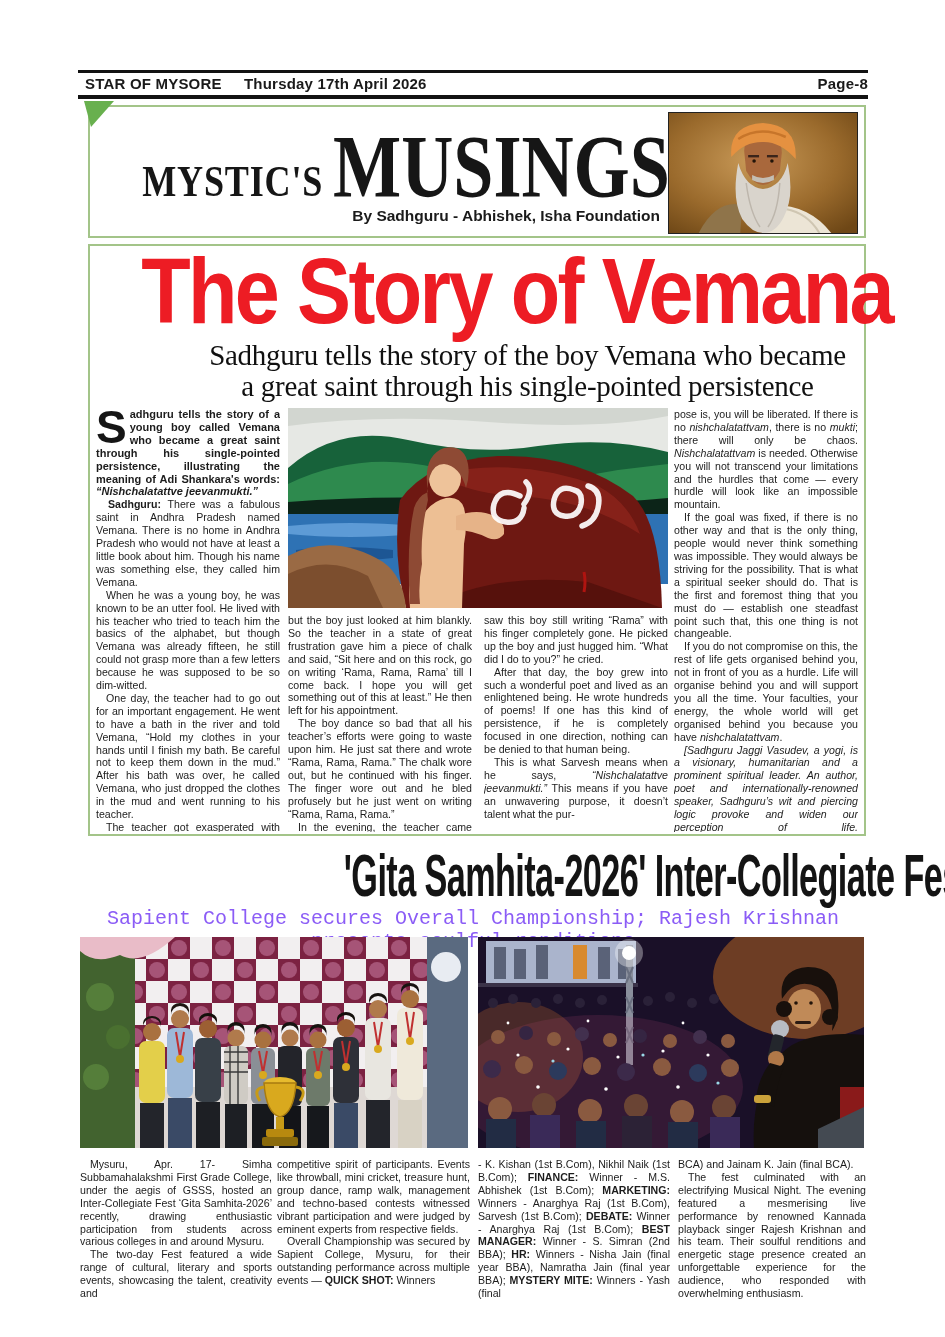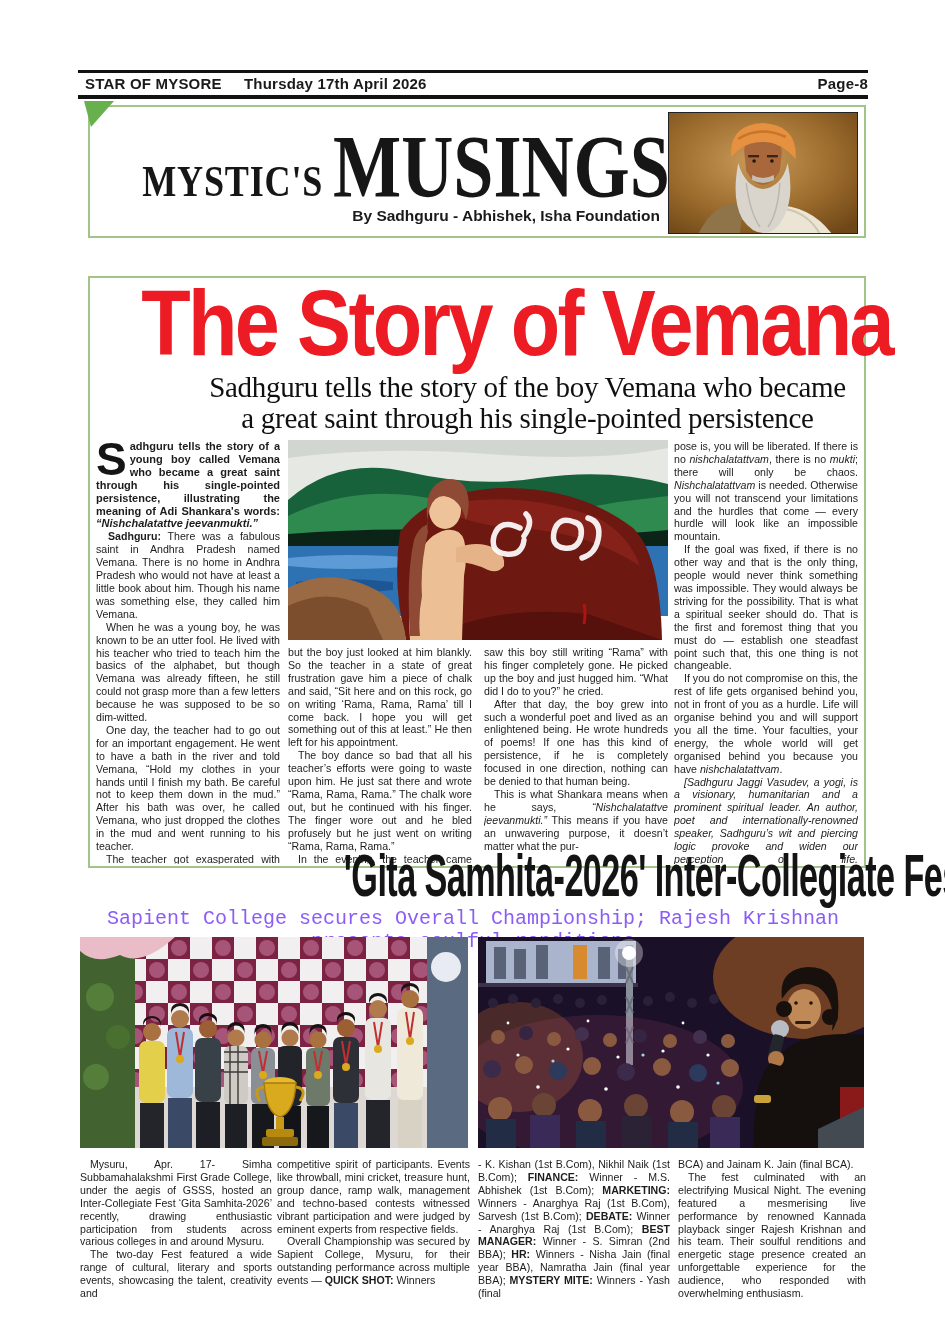--- a/index.html
+++ b/index.html
@@ -21,21 +21,21 @@
   .mm-title { position:absolute; left:0; top:14px; width:580px; text-align:center; white-space:nowrap;
               font-family:"Liberation Serif", serif; font-weight:bold; color:#161616;
               transform:scaleX(.82); transform-origin:center; line-height:92px; }
   .mm-small { font-size:44px; letter-spacing:1px; }
   .mm-large { font-size:88px; margin-left:12px; }
   .mm-byline { position:absolute; right:204px; top:100px; font-size:15.5px; font-weight:bold; }
   .sadhguru-photo { position:absolute; left:578px; top:5px; width:190px; height:122px; border:1px solid #222; overflow:hidden; }
   .sadhguru-photo svg { display:block; width:100%; height:100%; }
 
   
-  .article-box { position:absolute; left:88px; top:244px; width:778px; height:592px; border:2px solid #a3c489; background:#fff;margin-top:32px; }
+  .article-box { position:absolute; left:88px; top:244px; width:778px; height:592px; border:2px solid #a3c489; background:#fff; }
   .a1-headline { position:absolute; left:0; top:0; width:774px; text-align:center; }
   .a1-headline span { display:inline-block; white-space:nowrap; font-weight:bold; color:#ed1c24;
                       font-size:92px; line-height:90px; letter-spacing:-3px;
                       transform:scaleX(.88); transform-origin:center; }
   .a1-subhead { position:absolute; left:0; top:94px; width:875px; text-align:center;
                 font-family:"Liberation Serif", serif; font-size:29px; line-height:31px; color:#101010; letter-spacing:-.3px; }
 
   .col { position:absolute; overflow:hidden; font-size:10.6px; line-height:12.9px; text-align:justify; color:#1c1c1c; }
   .col p { text-indent:10px; }
   .col p.flush { text-indent:0; }
@@ -159,21 +159,21 @@
 
     <div class="col a1c2">
       <p class="flush"><span>but the boy just looked at him blankly. So the teacher in a state of great frustration gave him a piece of chalk and said, “Sit here and on this rock, go on writing ‘Rama, Rama, Rama’ till I come back. I hope you will get something out of this at least.” He then left for his appointment.</span></p>
       <p><span>The boy dance so bad that all his teacher’s efforts were going to waste upon him. He just sat there and wrote “Rama, Rama, Rama.” The chalk wore out, but he continued with his finger. The finger wore out and he bled profusely but he just went on writing “Rama, Rama, Rama.”</span></p>
       <p><span>In the evening, the teacher came and</span></p>
     </div>
 
     <div class="col a1c3">
       <p class="flush"><span>saw this boy still writing “Rama” with his finger completely gone. He picked up the boy and just hugged him. “What did I do to you?” he cried.</span></p>
       <p><span>After that day, the boy grew into such a wonderful poet and lived as an enlightened being. He wrote hundreds of poems! If one has this kind of persistence, if he is completely focused in one direction, nothing can be denied to that human being.</span></p>
-      <p><span>This is what Shankara means when he says, </span><span style="font-style: italic;">“Nishchalatattve jeevanmukti.”</span><span> This means if you have an unwavering purpose, it doesn’t matter what the pur-</span></p>
+      <p><span>This is what Sarvesh means when he says, </span><span style="font-style: italic;">“Nishchalatattve jeevanmukti.”</span><span> This means if you have an unwavering purpose, it doesn’t talent what the pur-</span></p>
     </div>
 
     <div class="col a1c4">
       <p class="flush"><span>pose is, you will be liberated. If there is no </span><span style="font-style: italic;">nishchalatattvam</span><span>, there is no </span><span style="font-style: italic;">mukti</span><span>; there will only be chaos. </span><span style="font-style: italic;">Nishchalatattvam</span><span> is needed. Otherwise you will not transcend your limitations and the hurdles that come — every hurdle will look like an impossible mountain.</span></p>
       <p><span>If the goal was fixed, if there is no other way and that is the only thing, people would never think something was impossible. They would always be striving for the possibility. That is what a spiritual seeker should do. That is the first and foremost thing that you must do — establish one steadfast point such that, this one thing is not changeable.</span></p>
       <p><span>If you do not compromise on this, the rest of life gets organised behind you, not in front of you as a hurdle. Life will organise behind you and will support you all the time. Your faculties, your energy, the whole world will get organised behind you because you have </span><span style="font-style: italic;">nishchalatattvam</span><span>.</span></p>
       <p><span style="font-style: italic;">[Sadhguru Jaggi Vasudev, a yogi, is a visionary, humanitarian and a prominent spiritual leader. An author, poet and internationally-renowned speaker, Sadhguru’s wit and piercing logic provoke and widen our perception of life. www.ishafoundation.org]</span></p>
     </div>
   </div>
 

